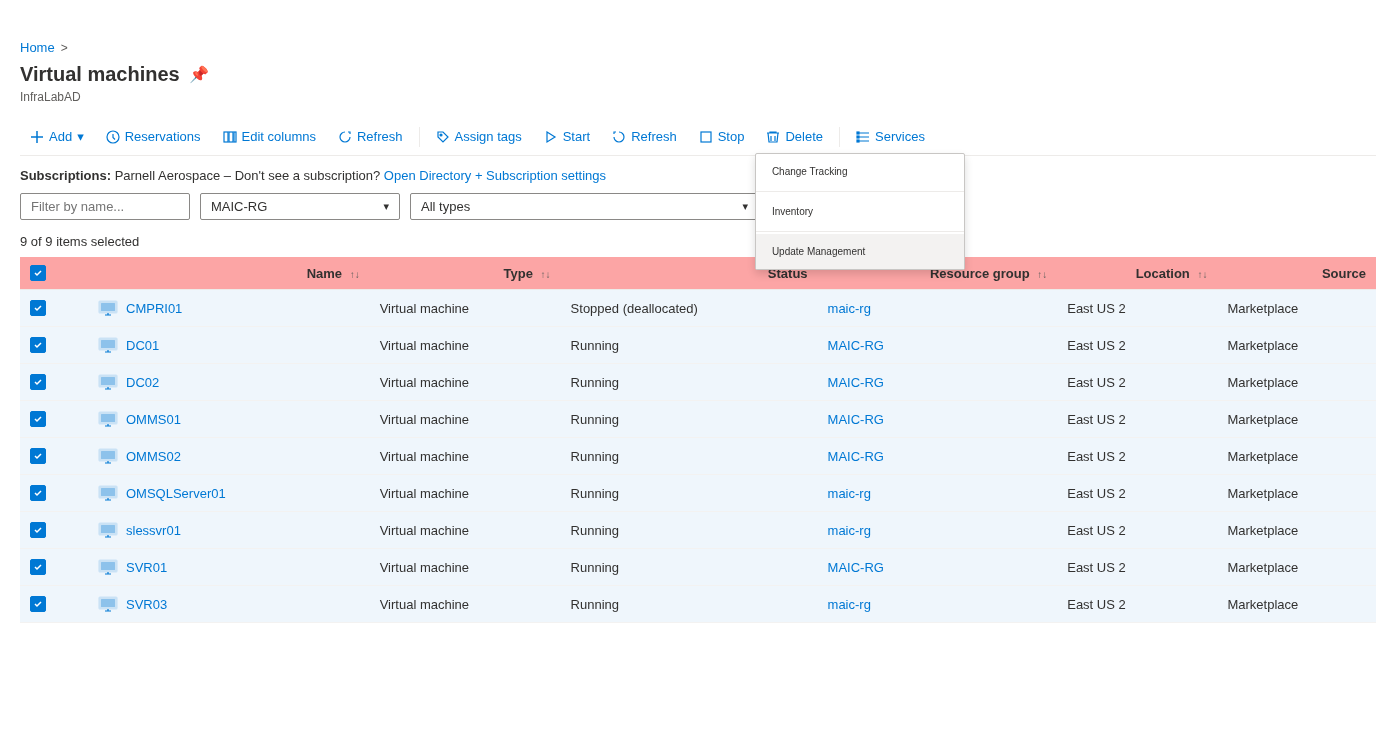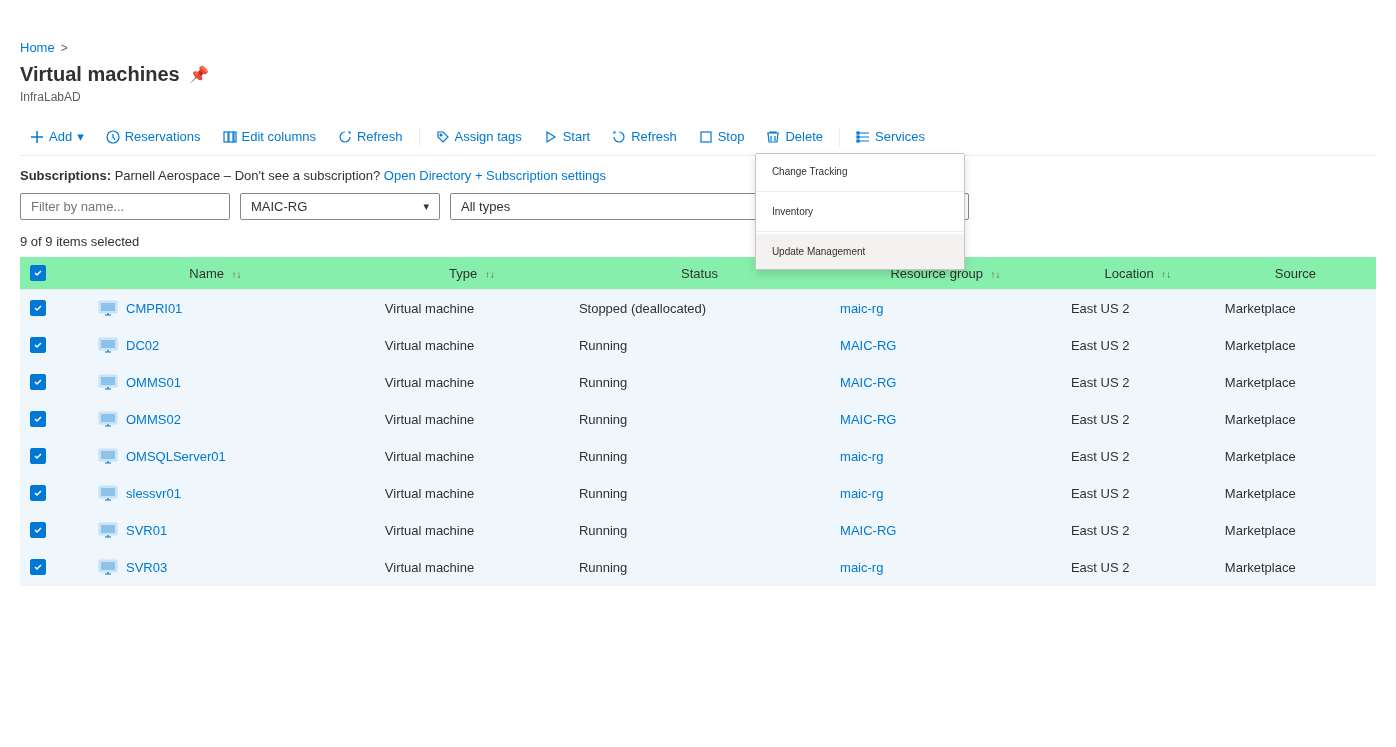--- a/index.html
+++ b/index.html
@@ -13,29 +13,29 @@
     .pin-icon { color: #605e5c; font-size: 16px; cursor: pointer; }
     .subtitle { font-size: 12px; color: #605e5c; margin-bottom: 14px; }
     .toolbar { display: flex; align-items: center; gap: 2px; padding: 6px 0; border-bottom: 1px solid #edebe9; margin-bottom: 12px; flex-wrap: nowrap; }
     .toolbar-btn { display: flex; align-items: center; gap: 5px; padding: 5px 10px; background: none; border: none; color: #0078d4; font-size: 13px; cursor: pointer; border-radius: 2px; white-space: nowrap; }
     .toolbar-btn svg { flex-shrink: 0; }
     .toolbar-sep { width: 1px; height: 20px; background: #edebe9; margin: 0 4px; }
     .subscriptions-bar { font-size: 13px; margin-bottom: 10px; }
     .subscriptions-bar strong { font-weight: 600; }
     .sub-link { color: #0078d4; text-decoration: none; }
     .filters { display: flex; gap: 10px; margin-bottom: 14px; align-items: center; }
-    .filter-input { border: 1px solid #8a8886; padding: 5px 10px; font-size: 13px; color: #701a75; width: 210px; border-radius: 2px; }
+    .filter-input { border: 1px solid #8a8886; padding: 5px 10px; font-size: 13px; color: #701a75; width: 170px; border-radius: 2px; }
     .filter-select { border: 1px solid #8a8886; padding: 5px 10px; font-size: 13px; color: #323130; background: #fff; border-radius: 2px; display: flex; align-items: center; gap: 6px; cursor: pointer; white-space: nowrap; }
     .filter-select-rg { width: 200px; justify-content: space-between; }
     .filter-select-types { width: 349px; justify-content: space-between; }
     .filter-select-loc { width: 160px; justify-content: space-between; }
     .selected-count { font-size: 13px; color: #323130; margin-bottom: 8px; }
     table { width: 100%; border-collapse: collapse; font-size: 13px; }
     thead tr { border-bottom: 1px solid #edebe9; }
-    th { text-align: center; padding: 8px 10px; font-weight: 400; color: #323130; white-space: nowrap; background: #86efac; }
+    th { text-align: right; padding: 8px 10px; font-weight: 700; color: #323130; white-space: nowrap; background: #fca5a5; }
     th .sort-icon { display: inline-block; margin-left: 4px; font-size: 10px; color: #605e5c; }
     td { padding: 8px 10px; color: #323130; vertical-align: middle; }
     tr.table-row { border-bottom: 1px solid #f3f2f1; }
     tr.table-row.selected { background: #EFF6FC; }
     .checkbox { width: 16px; height: 16px; background: #0078d4; border: 1px solid #0078d4; display: inline-flex; align-items: center; justify-content: center; border-radius: 2px; flex-shrink: 0; }
     .checkbox svg { color: #fff; }
     .th-checkbox { width: 30px; }
     .cell-name { display: flex; align-items: center; gap: 8px; padding-left: 32px; }
     .vm-icon { width: 20px; height: 20px; flex-shrink: 0; }
     .name-link { color: #0078d4; text-decoration: none; }
@@ -234,20 +234,42 @@
                 <path d="M2 5l2 2 4-4" stroke="#fff" stroke-width="1.5"></path>
               </svg>
             </div></td>
           <td>
             <div class="cell-name">
     <svg class="vm-icon" viewBox="0 0 20 20" fill="none" xmlns="http://www.w3.org/2000/svg">
       <rect x="1" y="3" width="18" height="12" rx="1" fill="#0078d4" opacity="0.15" stroke="#0078d4" stroke-width="1.2"></rect>
       <rect x="3" y="5" width="14" height="8" rx="0.5" fill="#0078d4" opacity="0.3"></rect>
       <path d="M7 17h6M10 15v2" stroke="#0078d4" stroke-width="1.2"></path>
     </svg>
+    <a class="name-link" href="#">DC01</a>
+  </div>
+          </td>
+          <td>Virtual machine</td>
+          <td>Running</td>
+          <td><a class="rg-link" href="#">MAIC-RG</a></td>
+          <td>East US 2</td>
+          <td>Marketplace</td>
+        </tr>
+        <tr class="table-row selected">
+          <td><div class="checkbox">
+              <svg width="10" height="10" viewBox="0 0 10 10" fill="none">
+                <path d="M2 5l2 2 4-4" stroke="#fff" stroke-width="1.5"></path>
+              </svg>
+            </div></td>
+          <td>
+            <div class="cell-name">
+    <svg class="vm-icon" viewBox="0 0 20 20" fill="none" xmlns="http://www.w3.org/2000/svg">
+      <rect x="1" y="3" width="18" height="12" rx="1" fill="#0078d4" opacity="0.15" stroke="#0078d4" stroke-width="1.2"></rect>
+      <rect x="3" y="5" width="14" height="8" rx="0.5" fill="#0078d4" opacity="0.3"></rect>
+      <path d="M7 17h6M10 15v2" stroke="#0078d4" stroke-width="1.2"></path>
+    </svg>
     <a class="name-link" href="#">DC02</a>
   </div>
           </td>
           <td>Virtual machine</td>
           <td>Running</td>
           <td><a class="rg-link" href="#">MAIC-RG</a></td>
           <td>East US 2</td>
           <td>Marketplace</td>
         </tr>
         <tr class="table-row selected">

